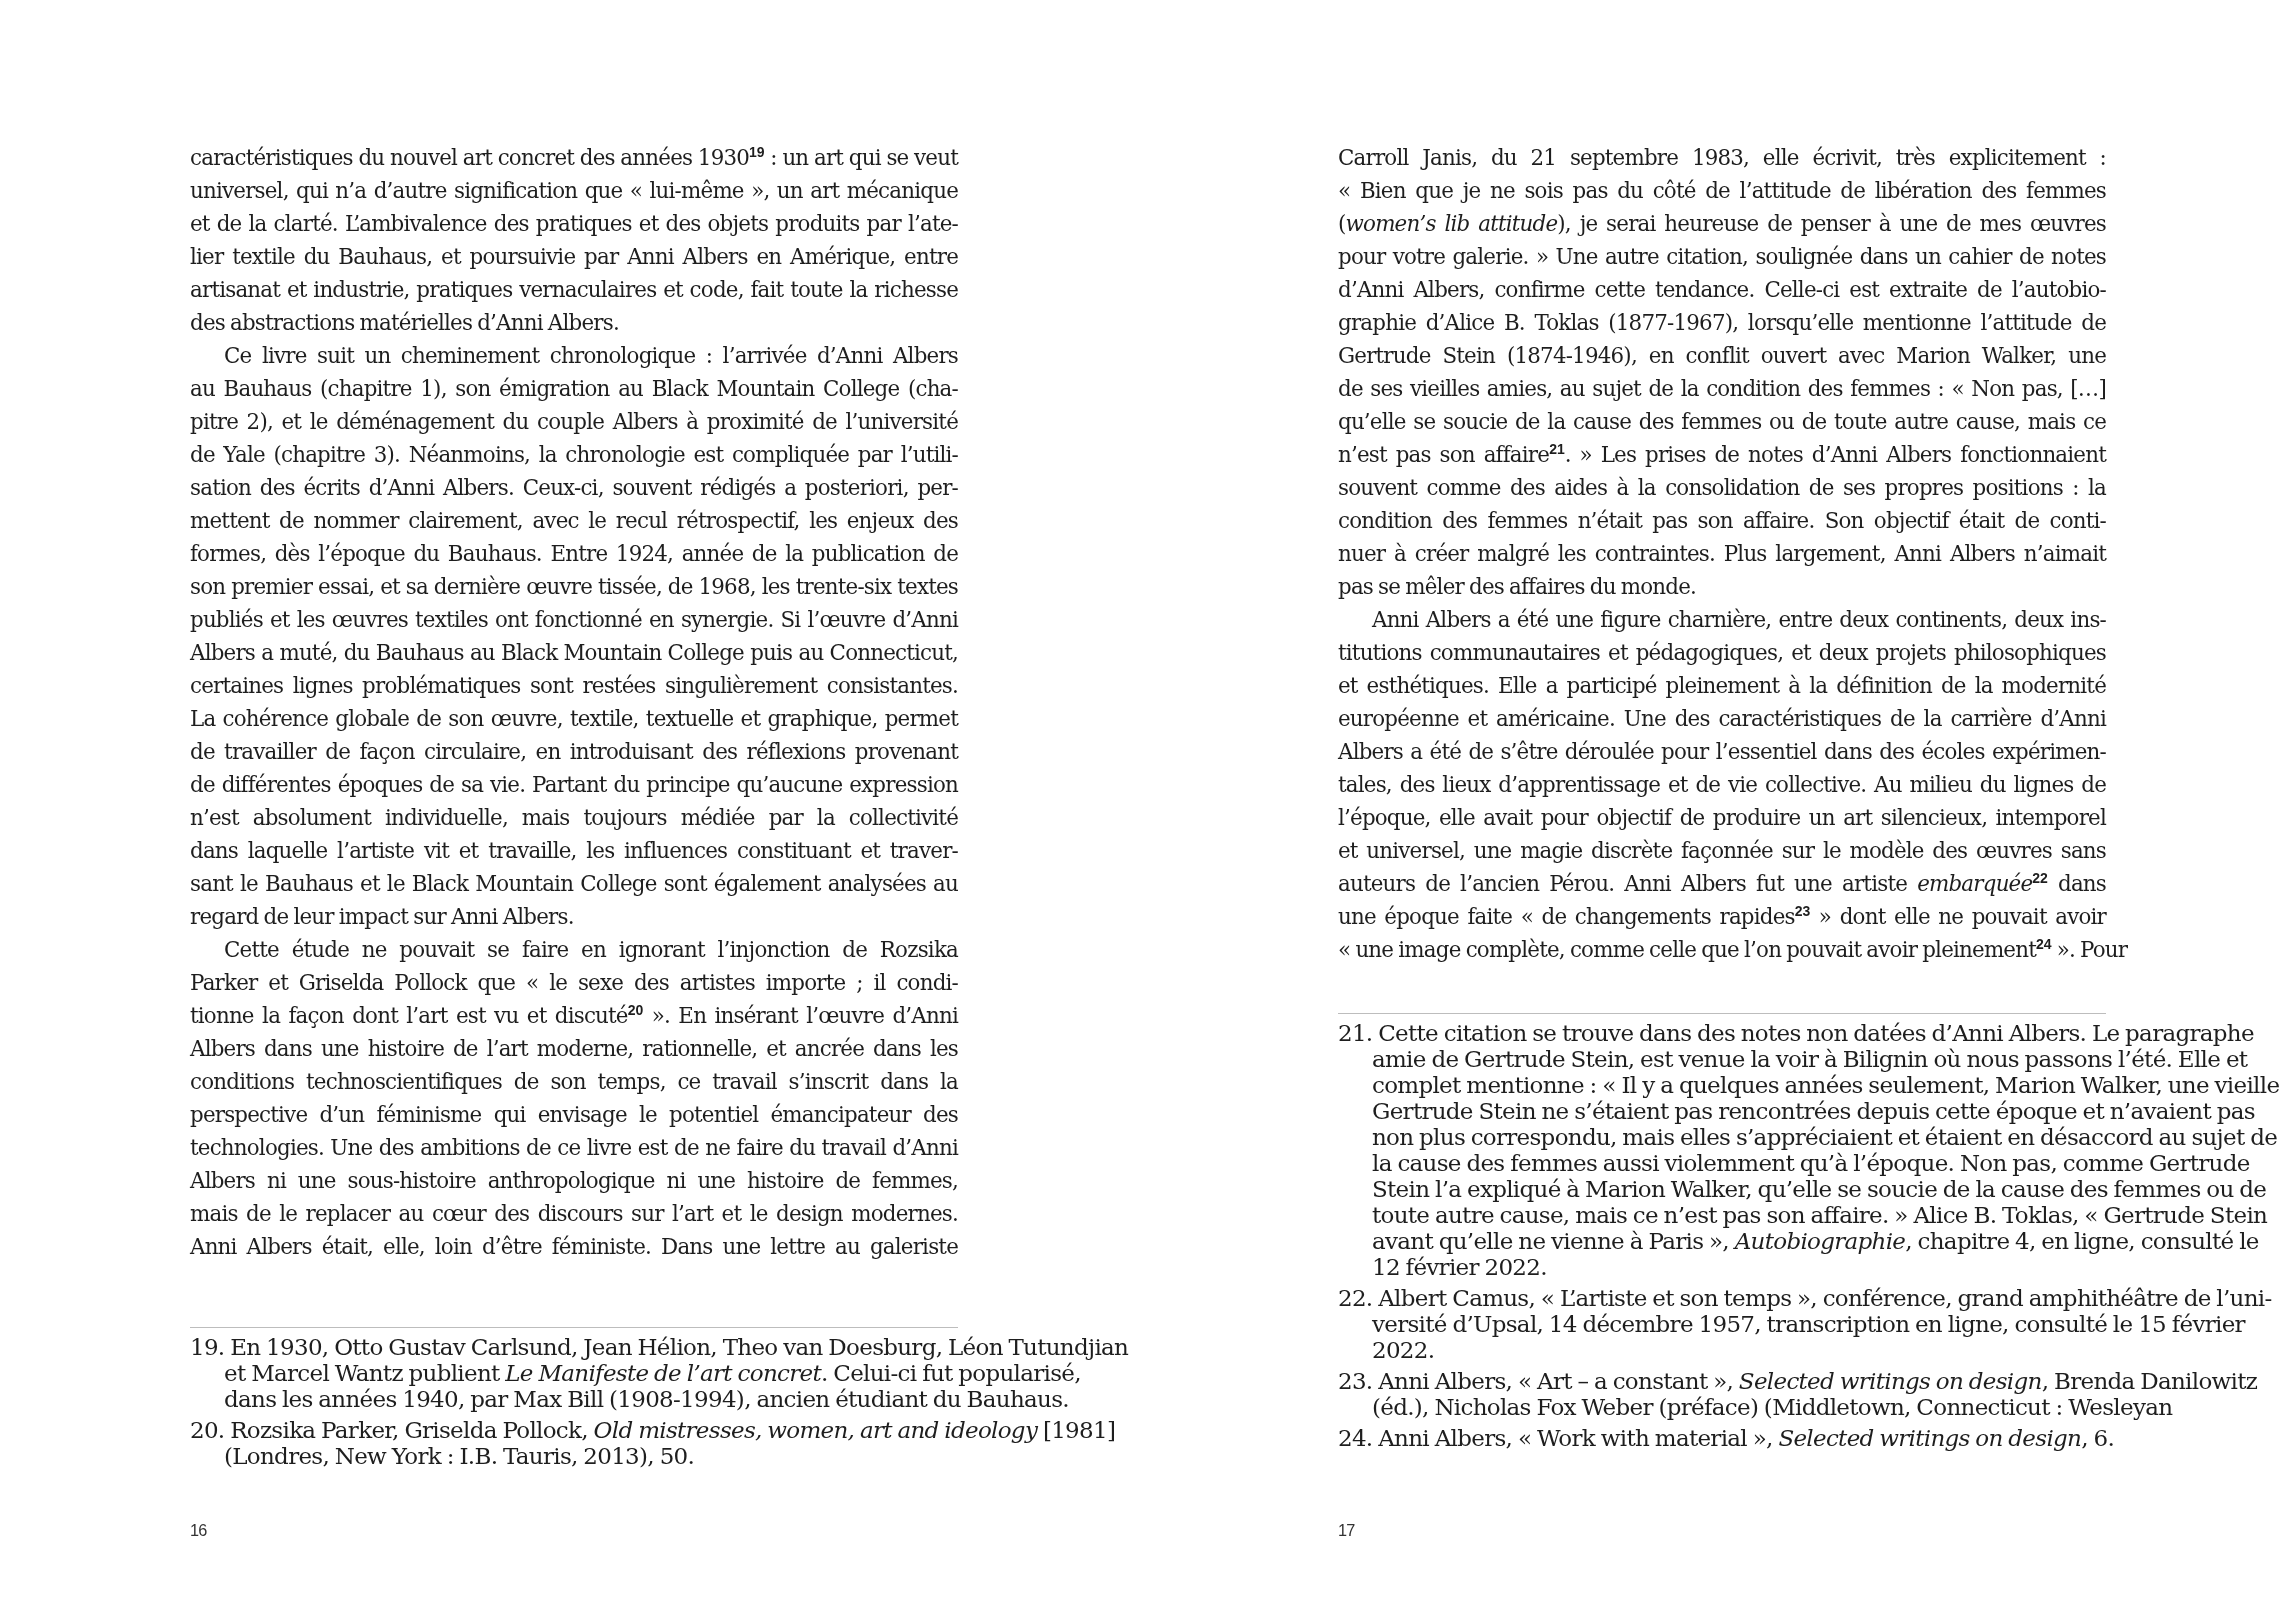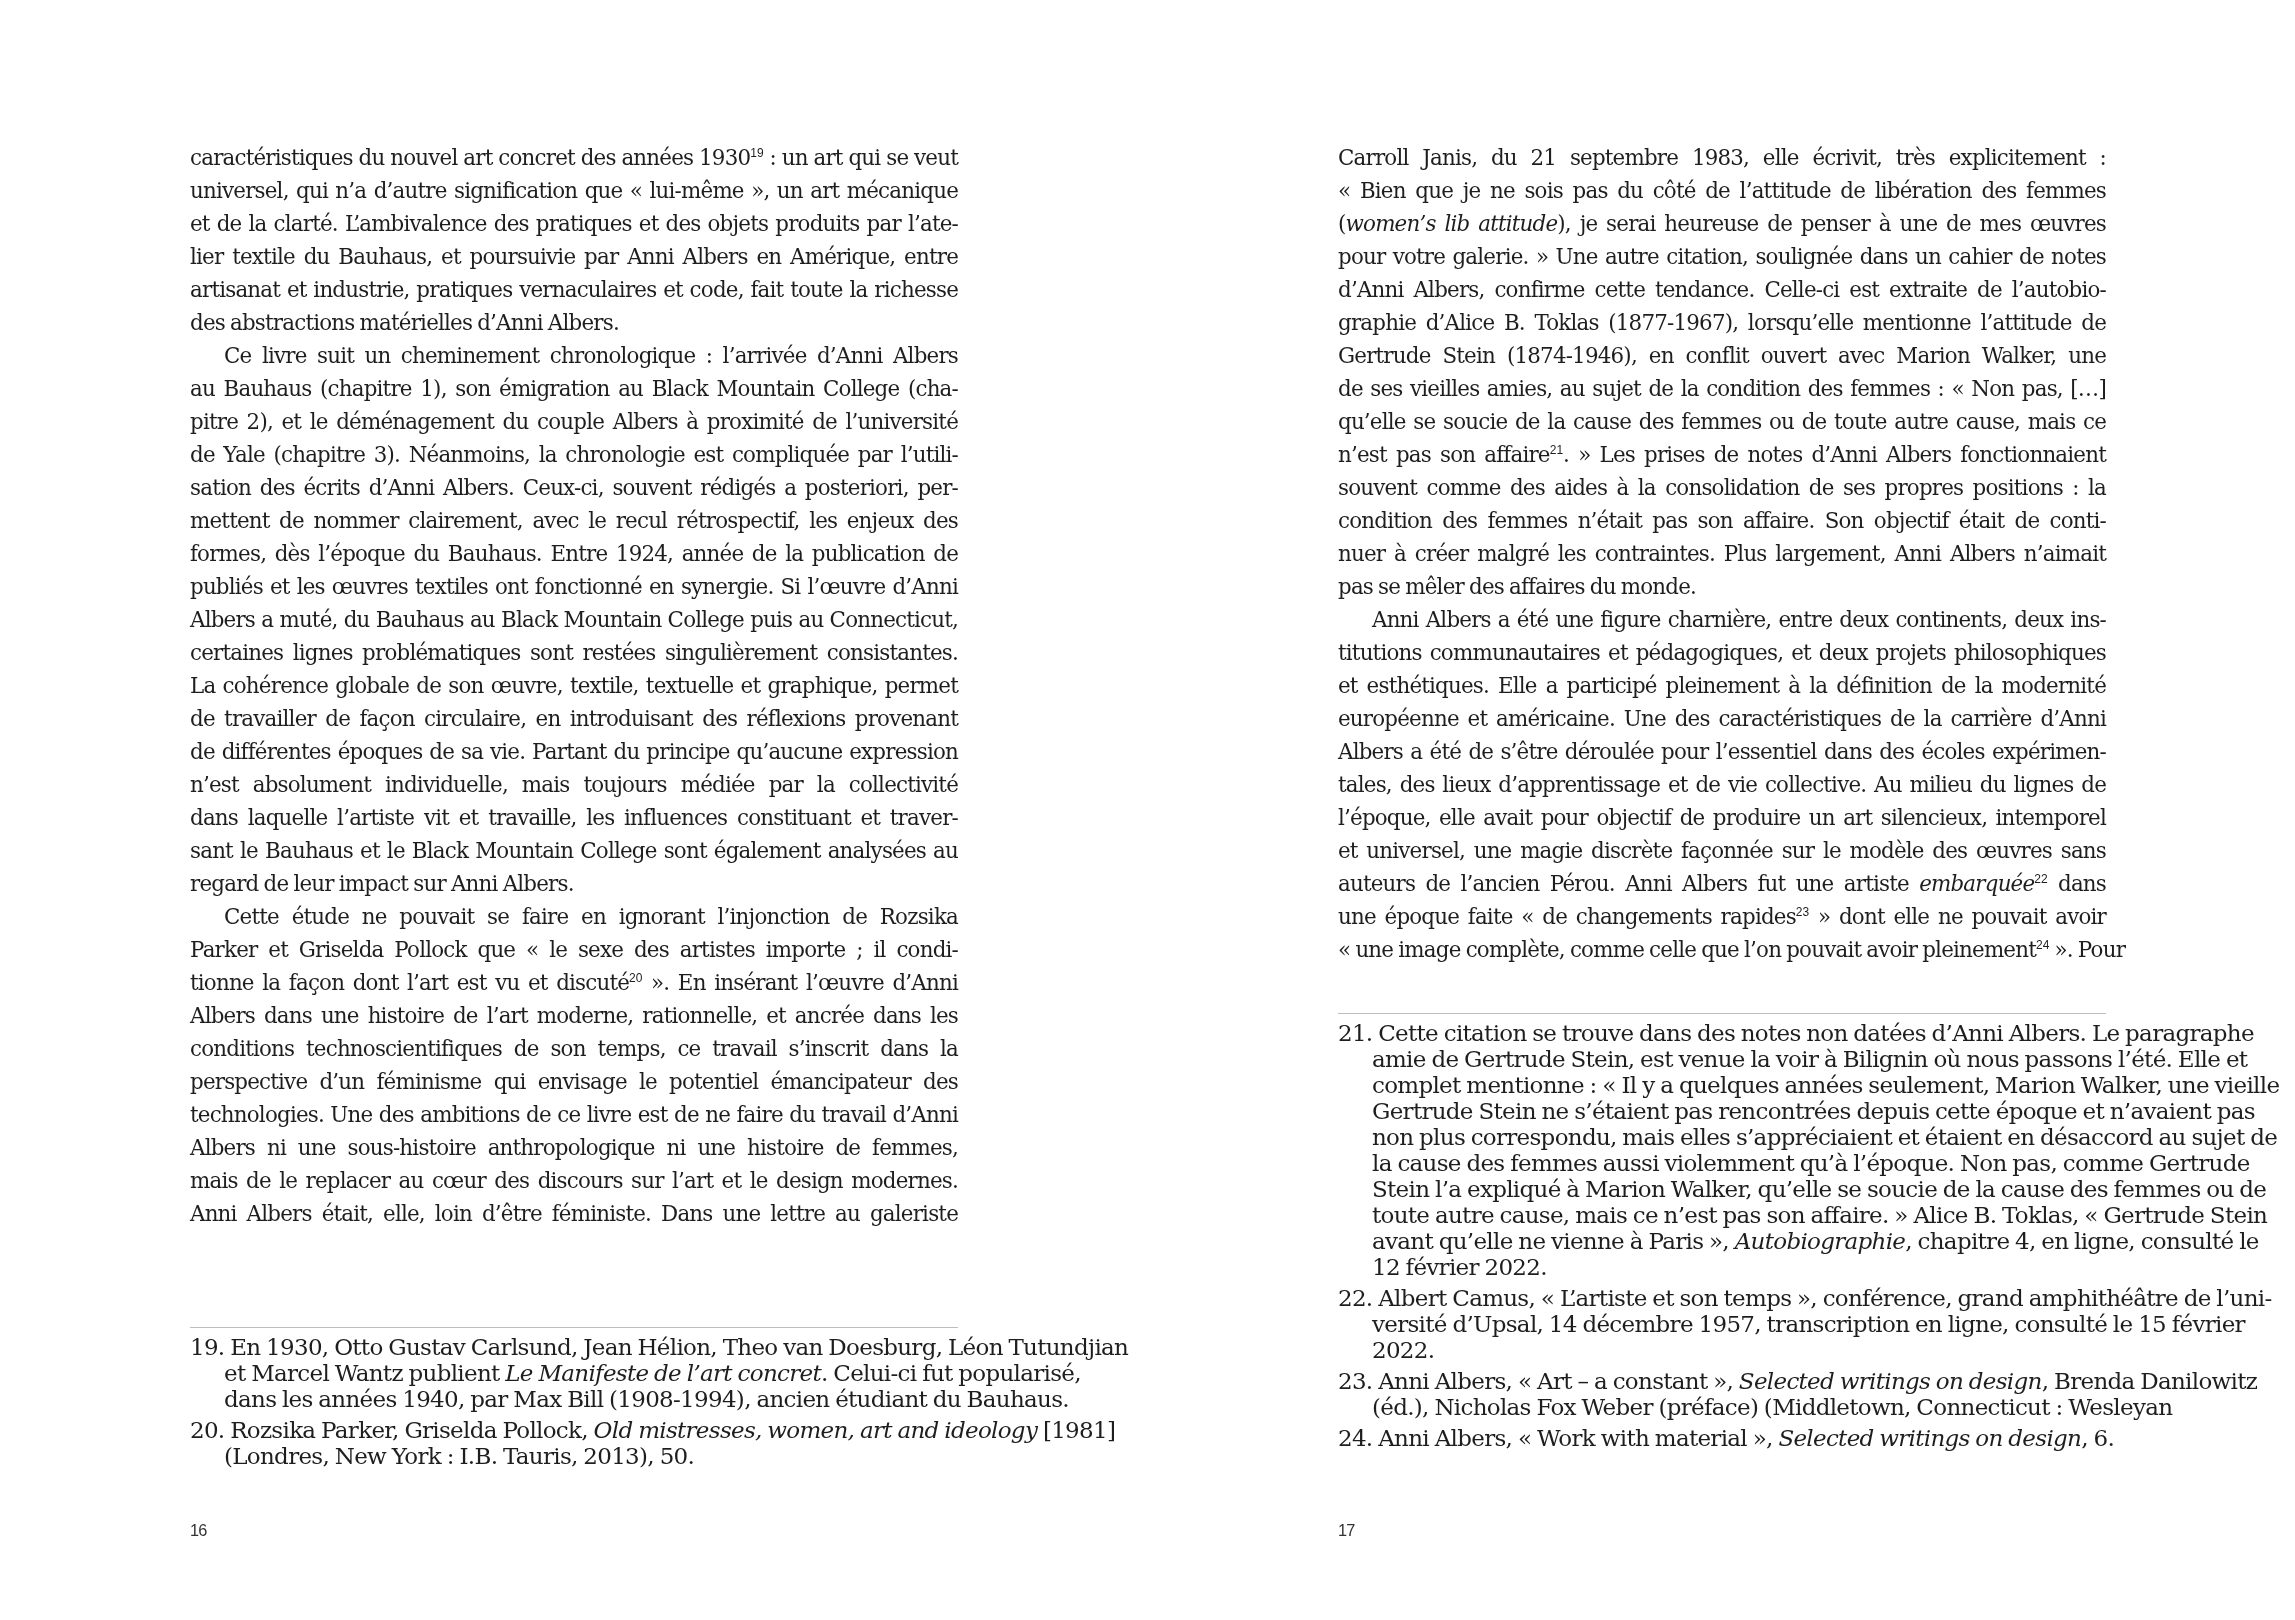--- a/index.html
+++ b/index.html
@@ -15,21 +15,21 @@
   .line {
     height: 33px; line-height: 33px; white-space: nowrap;
     text-align: justify; text-align-last: justify;
     letter-spacing: -0.8px; word-spacing: -0.9px;
   }
   .line.last { text-align-last: left; }
   .line.indent { padding-left: 34px; }
   .it { font-style: italic; }
   .sup {
     font-family: "Liberation Sans", "DejaVu Sans", sans-serif;
-    font-weight: normal; font-size: 12px; vertical-align: 7.7px; line-height: 0;
+    font-weight: bold; font-size: 14px; vertical-align: 7.7px; line-height: 0;
     letter-spacing: 0;
   }
   .rule { position: absolute; left: 0; width: 100%; height: 0; border-top: 1.7px solid #bdbdbd; }
   .notes {
     position: absolute; left: 0; width: 100%;
     font-family: "DejaVu Serif", "Liberation Serif", serif;
     font-size: 23px; color: #1e1e1e;
   }
   .note { margin-bottom: 5.1px; }
   .nline {
@@ -59,20 +59,21 @@
         <div class="line last"><span>des abstractions matérielles d’Anni Albers.</span></div>
       </div>
       <div>
         <div class="line indent"><span>Ce livre suit un cheminement chronologique : l’arrivée d’Anni Albers</span></div>
         <div class="line"><span>au Bauhaus (chapitre 1), son émigration au Black Mountain College (cha-</span></div>
         <div class="line"><span>pitre 2), et le déménagement du couple Albers à proximité de l’université</span></div>
         <div class="line"><span>de Yale (chapitre 3). Néanmoins, la chronologie est compliquée par l’utili-</span></div>
         <div class="line"><span>sation des écrits d’Anni Albers. Ceux-ci, souvent rédigés a posteriori, per-</span></div>
         <div class="line"><span>mettent de nommer clairement, avec le recul rétrospectif, les enjeux des</span></div>
         <div class="line"><span>formes, dès l’époque du Bauhaus. Entre 1924, année de la publication de</span></div>
+        <div class="line"><span>son premier essai, et sa dernière œuvre tissée, de 1968, les trente-six textes</span></div>
         <div class="line"><span>publiés et les œuvres textiles ont fonctionné en synergie. Si l’œuvre d’Anni</span></div>
         <div class="line"><span>Albers a muté, du Bauhaus au Black Mountain College puis au Connecticut,</span></div>
         <div class="line"><span>certaines lignes problématiques sont restées singulièrement consistantes.</span></div>
         <div class="line"><span>La cohérence globale de son œuvre, textile, textuelle et graphique, permet</span></div>
         <div class="line"><span>de travailler de façon circulaire, en introduisant des réflexions provenant</span></div>
         <div class="line"><span>de différentes époques de sa vie. Partant du principe qu’aucune expression</span></div>
         <div class="line"><span>n’est absolument individuelle, mais toujours médiée par la collectivité</span></div>
         <div class="line"><span>dans laquelle l’artiste vit et travaille, les influences constituant et traver-</span></div>
         <div class="line"><span>sant le Bauhaus et le Black Mountain College sont également analysées au</span></div>
         <div class="line last"><span>regard de leur impact sur Anni Albers.</span></div>

